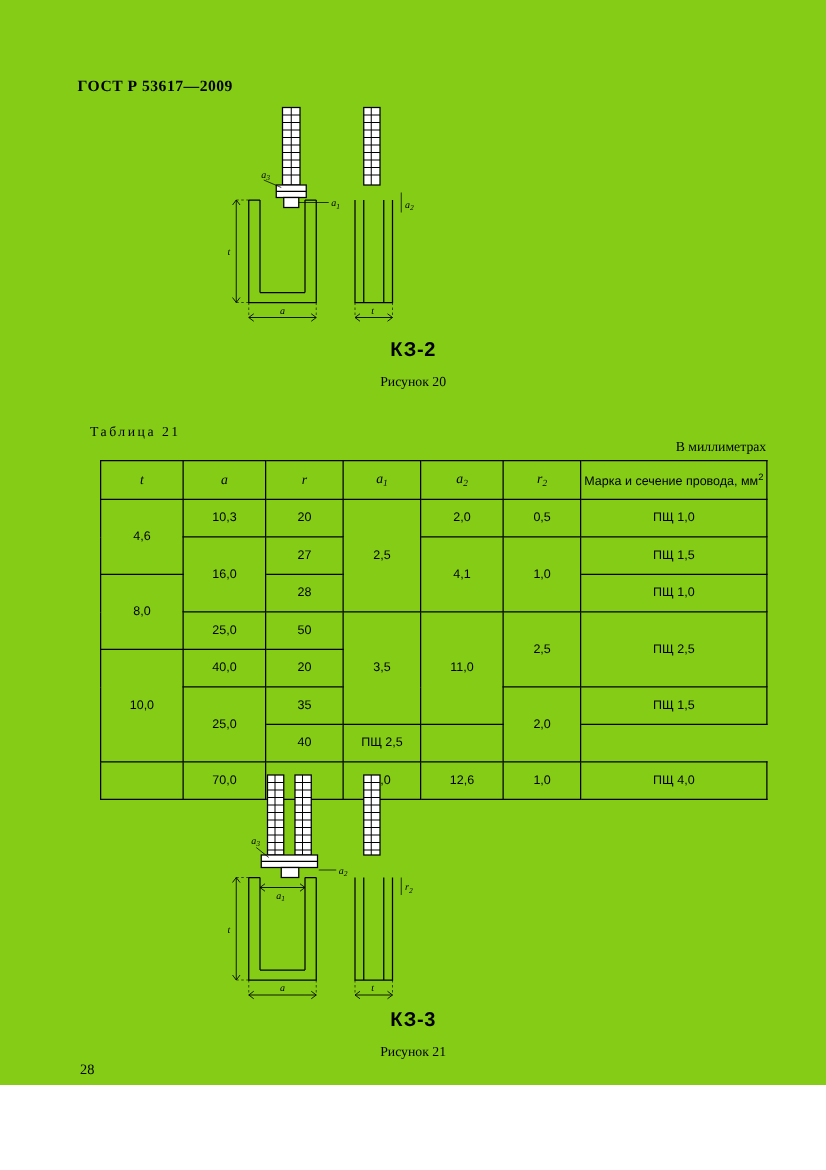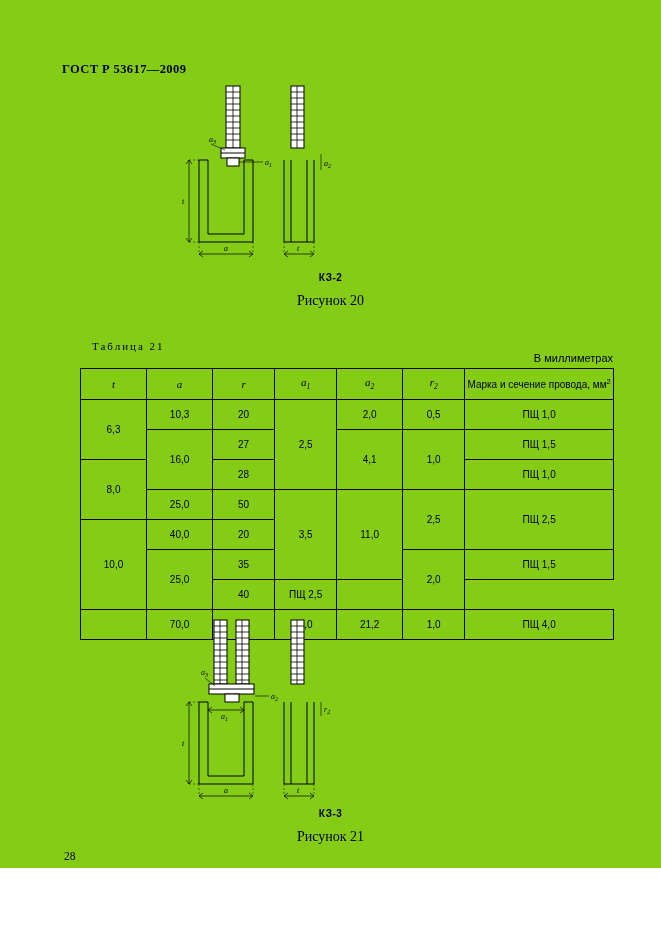--- a/index.html
+++ b/index.html
@@ -36,46 +36,46 @@
   
   .figure {
     position: absolute;
     left: 0;
     width: 661px;
   }
   .figure svg { display: block; margin: 0 auto; }
   .fig-caption {
     text-align: center;
     font-family: "Liberation Serif", serif;
-    font-size: 14px;
+    font-size: 11px;
     margin-top: 10px;
   }
   .fig-label {
     text-align: center;
     font-family: "Liberation Sans", sans-serif;
-    font-size: 10px;
+    font-size: 16px;
     font-weight: bold;
     letter-spacing: 0.5px;
   }
 
   
   .table-title {
     position: absolute;
-    left: 92px;
+    left: 72px;
     top: 340px;
     font-size: 11px;
     letter-spacing: 2px;
     font-family: "Liberation Serif", serif;
   }
   .units-note {
     position: absolute;
     right: 48px;
     top: 352px;
     font-size: 11px;
-    font-family: Liberation Sans, sans-serif;
+    font-family: Liberation Serif, serif;
   }
   table.data {
     position: absolute;
     left: 80px;
     top: 368px;
     width: 534px;
     border-collapse: collapse;
     font-family: "Liberation Sans", sans-serif;
     font-size: 10px;
   }
@@ -211,21 +211,21 @@
         <th class="col-r">r</th>
         <th class="col-a1"><span>a</span><sub>1</sub></th>
         <th class="col-a2"><span>a</span><sub>2</sub></th>
         <th class="col-r2"><span>r</span><sub>2</sub></th>
         <th class="col-mark wide"><span>Марка и сечение провода, мм</span><sup>2</sup></th>
       </tr>
     </thead>
     <tbody>
 
       <tr>
-        <td rowspan="2">6,3</td>
+        <td rowspan="2">4,6</td>
         <td>10,3</td>
         <td>20</td>
         <td rowspan="3">2,5</td>
         <td>2,0</td>
         <td>0,5</td>
         <td>ПЩ 1,0</td>
       </tr>
 
       <tr>
         <td rowspan="2">16,0</td>
@@ -266,21 +266,21 @@
       <tr>
         <td>40</td>
         <td>ПЩ 2,5</td>
       </tr>
 
       <tr>
         <td></td>
         <td>70,0</td>
         <td>50</td>
         <td>7,0</td>
-        <td>21,2</td>
+        <td>12,6</td>
         <td>1,0</td>
         <td>ПЩ 4,0</td>
       </tr>
     </tbody>
   </table>
 
   <div class="figure" style="top:618px;">
     <svg width="300" height="190" viewBox="0 0 300 190">
       <g stroke="#000" fill="none" stroke-width="1">
 

